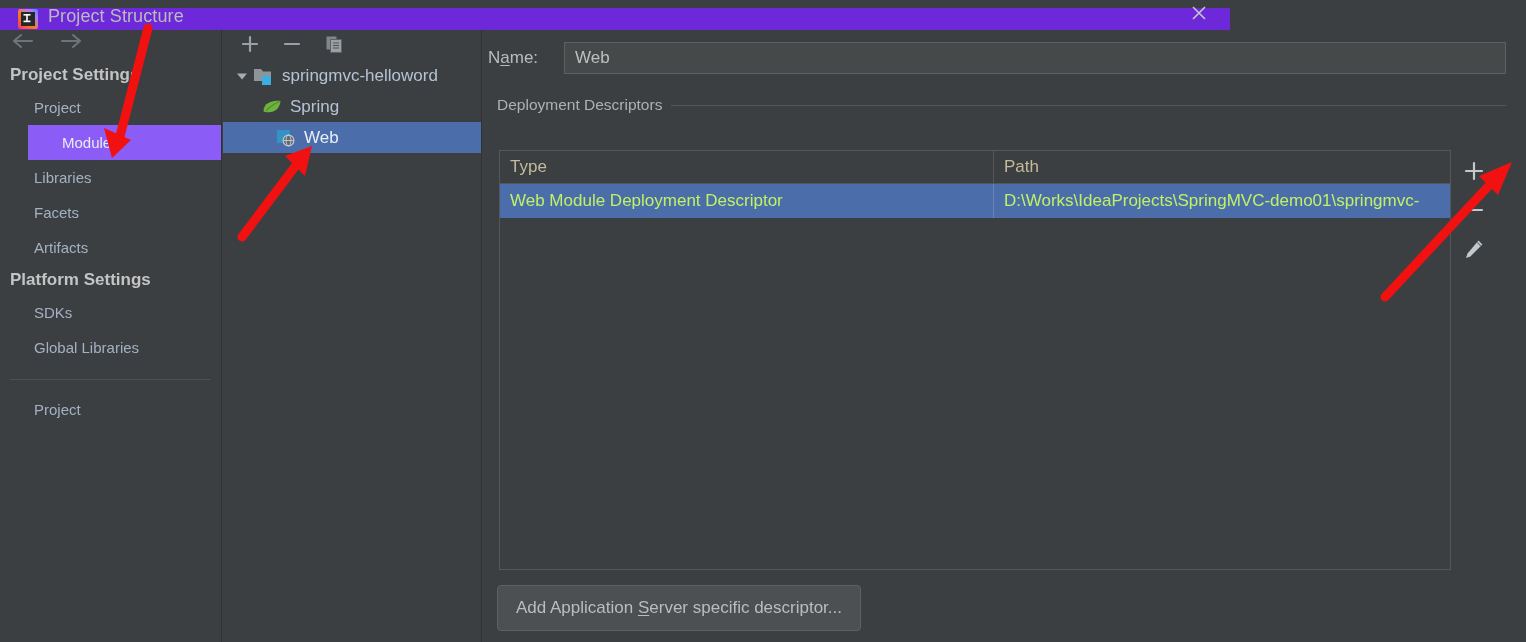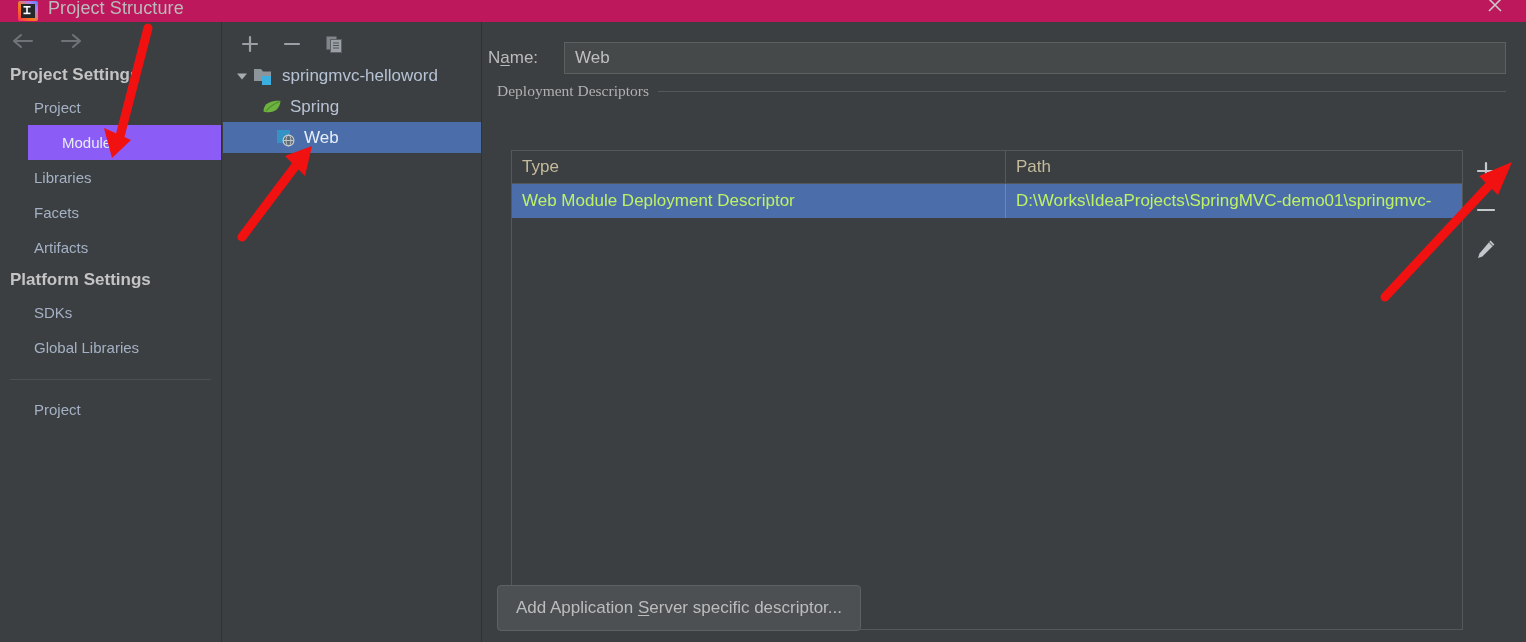--- a/index.html
+++ b/index.html
@@ -13,23 +13,23 @@
     overflow: hidden;
     font-family: "Liberation Sans", sans-serif;
     color: #a9b7c6;
     position: relative;
     -webkit-font-smoothing: antialiased;
   }
 
   
   #titlebar {
     position: absolute;
-    left: 0; top: 0;
-    width: 1526px; height: 22px;
-    background: #be185d;
+    left: 0; top: 8px;
+    width: 1230px; height: 22px;
+    background: #6d28d9;
     display: flex;
     align-items: center;
     z-index: 5;
   }
   #title-icon {
     width: 20px; height: 20px;
     margin-left: 18px;
     position: relative;
     flex: 0 0 auto;
   }
@@ -177,39 +177,38 @@
     font-size: 17px;
     font-family: "Liberation Sans", sans-serif;
     padding: 0 10px;
     box-sizing: border-box;
     outline: none;
   }
 
   .section-head {
     display: flex;
     align-items: center;
-    margin: 8px 20px 0 14px;
+    margin: 22px 20px 0 14px;
     gap: 9px;
-    font-family: Liberation Serif, serif;
   }
   .section-head span.lbl {
     font-size: 15.5px;
     color: #b0b0b0;
     white-space: nowrap;
   }
   .section-head .rule {
     flex: 1 1 auto;
     height: 1px;
     background: #54585a;
   }
 
   #table-wrap {
     position: absolute;
-    left: 28px; top: 128px;
-    width: 998px; height: 480px;
+    left: 16px; top: 128px;
+    width: 998px; height: 420px;
     display: flex;
   }
   #table {
     flex: 1 1 auto;
     border: 1px solid #555859;
     background: #3c3f41;
     box-sizing: border-box;
     overflow: hidden;
   }
   #thead {

